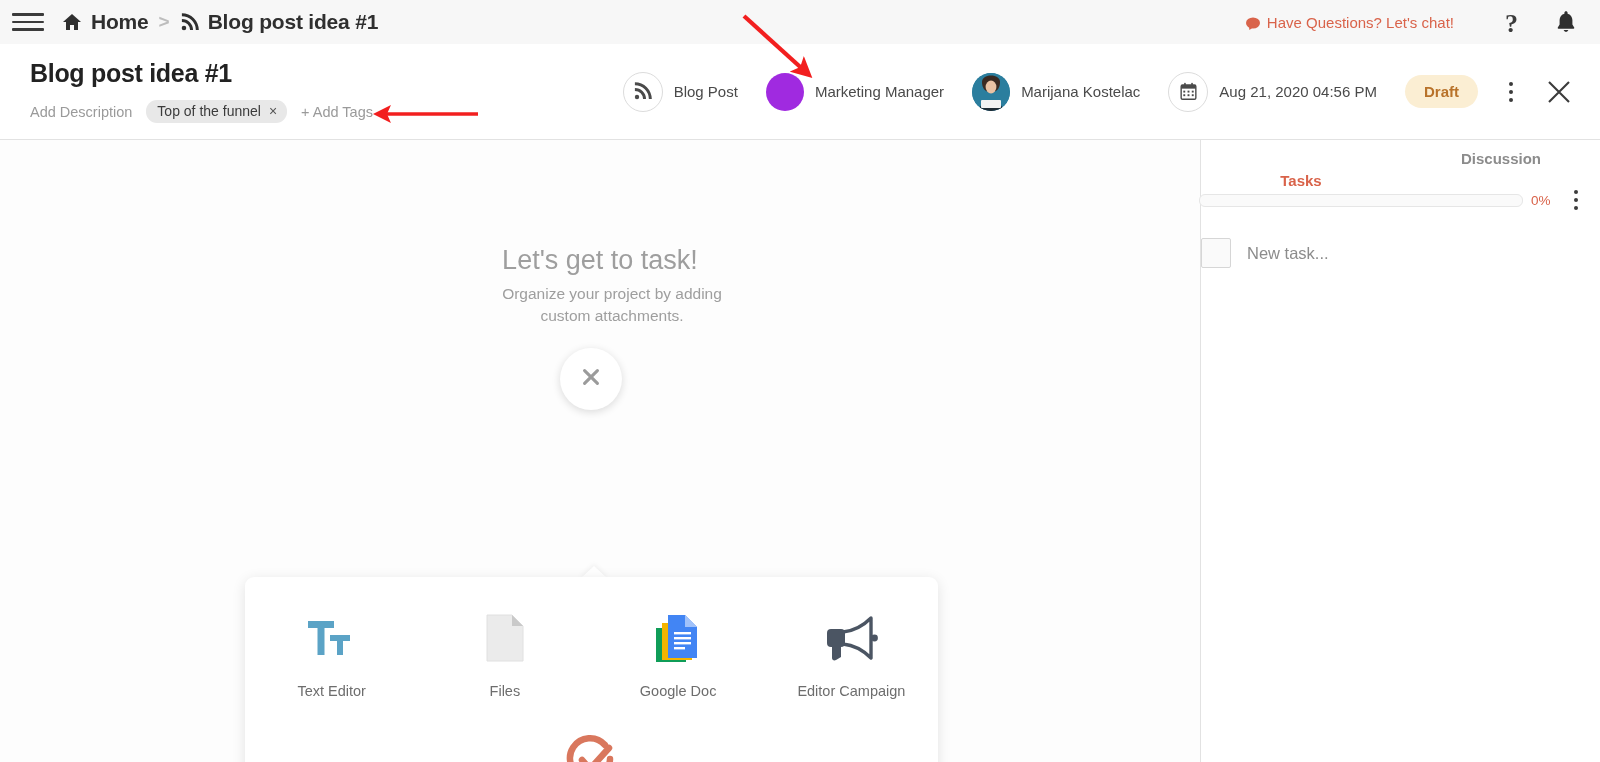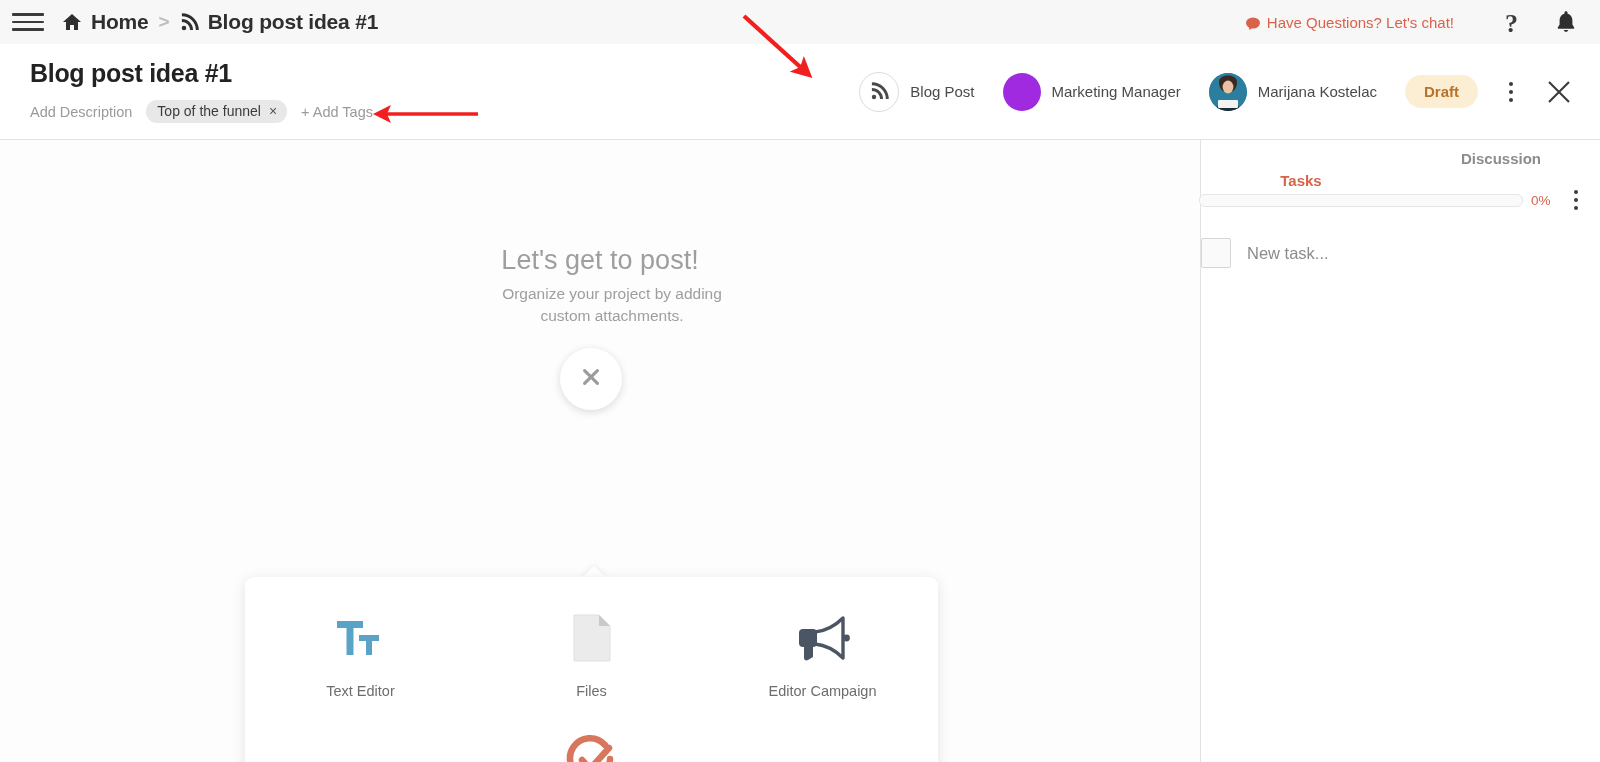--- a/index.html
+++ b/index.html
@@ -264,40 +264,59 @@
           <circle cx="19" cy="19" r="19" fill="#2b7e9e"></circle>
           <path d="M10 9c0-4 4-6.5 9-6.5S28 5 28 9c0 5-2 10-9 10s-9-5-9-10z" fill="#3a2a22"></path>
           <ellipse cx="19" cy="14" rx="5.4" ry="6.4" fill="#e9c2a4"></ellipse>
           <path d="M7 38c0-6 5.4-10 12-10s12 4 12 10z" fill="#1f2a33"></path>
           <rect x="9" y="27" width="20" height="8" rx="1" fill="#f2f2f2"></rect>
         </svg>
       </span>
       <span class="tool-label">Marijana Kostelac</span>
     </div>
 
+    <div class="tool">
+      <span class="circ">
+        <svg viewBox="0 0 22 22" width="19" height="19">
+          <rect x="2.5" y="3.5" width="17" height="16.5" rx="1.6" fill="none" stroke="#4a4a4a" stroke-width="1.6"></rect>
+          <rect x="2.5" y="3.5" width="17" height="4.2" fill="#4a4a4a"></rect>
+          <rect x="6" y="1" width="1.8" height="4" rx=".8" fill="#4a4a4a"></rect>
+          <rect x="14.2" y="1" width="1.8" height="4" rx=".8" fill="#4a4a4a"></rect>
+          <g fill="#4a4a4a">
+            <rect x="5" y="10" width="2.2" height="2.2"></rect>
+              <rect x="9.9" y="10" width="2.2" height="2.2"></rect>
+              <rect x="14.8" y="10" width="2.2" height="2.2"></rect>
+            <rect x="5" y="14.2" width="2.2" height="2.2"></rect>
+              <rect x="9.9" y="14.2" width="2.2" height="2.2"></rect>
+              <rect x="14.8" y="14.2" width="2.2" height="2.2"></rect>
+          </g>
+        </svg>
+      </span>
+      <span class="tool-label">Aug 21, 2020 04:56 PM</span>
+    </div>
 
     <div class="status-pill">Draft</div>
 
     <div class="kebab">
       <i></i>
       <i></i>
       <i></i>
     </div>
 
     <div class="closeX">
       <svg viewBox="0 0 26 26" width="26" height="26">
         <path d="M3 3 L23 23 M23 3 L3 23" stroke="#3b3b3b" stroke-width="2.1" fill="none"></path>
       </svg>
     </div>
   </div>
 </div>
 
 <div class="canvas">
 
-  <div class="empty-title">Let's get to post!</div>
+  <div class="empty-title">Let's get to task!</div>
   <div class="empty-sub">
     <div>Organize your project by adding</div>
     <div>custom attachments.</div>
   </div>
 
   <div class="fab">
     <span>
       <svg viewBox="0 0 24 24" width="22" height="22">
         <path d="M5 5 L19 19 M19 5 L5 19" stroke="#9b9b9b" stroke-width="3.4" fill="none" stroke-linecap="round"></path>
       </svg>
@@ -327,20 +346,37 @@
       <div class="attach-item">
         <span class="attach-ico">
           <svg viewBox="0 0 40 50" width="40" height="50">
             <path d="M2 2 H27 L38 13 V48 H2 Z" fill="#ebebeb" stroke="#e0e0e0" stroke-width="1"></path>
             <path d="M27 2 L38 13 H27 Z" fill="#c9c9c9"></path>
           </svg>
         </span>
         <span class="attach-name">Files</span>
       </div>
 
+      <div class="attach-item">
+        <span class="attach-ico">
+          <svg viewBox="0 0 52 52" width="52" height="52">
+            <path d="M4 16 H24 L34 26 V50 H4 Z" fill="#0f9d58"></path>
+            <path d="M10 11 H30 L40 21 V48 H10 Z" fill="#f4b400"></path>
+            <path d="M16 3 H33 L45 15 V46 H16 Z" fill="#4285f4"></path>
+            <path d="M33 3 L45 15 H33 Z" fill="#a1c2fa"></path>
+            <g fill="#ffffff">
+              <rect x="22" y="20" width="17" height="2.4"></rect>
+              <rect x="22" y="25" width="17" height="2.4"></rect>
+              <rect x="22" y="30" width="17" height="2.4"></rect>
+              <rect x="22" y="35" width="11" height="2.4"></rect>
+            </g>
+          </svg>
+        </span>
+        <span class="attach-name">Google Doc</span>
+      </div>
 
       <div class="attach-item">
         <span class="attach-ico">
           <svg viewBox="0 0 60 48" width="60" height="48">
             <path d="M50 4 C42 12 32 17 22 18 L22 30 C32 31 42 36 50 44 Z" fill="none" stroke="#4b5563" stroke-width="3.4" stroke-linejoin="round"></path>
             <rect x="6" y="15" width="18" height="18" rx="4" fill="#4b5563"></rect>
             <path d="M11 33 L11 44 C11 46 13 47 15 46 L20 43 L20 33 Z" fill="#4b5563"></path>
             <circle cx="53.5" cy="24" r="3.4" fill="#4b5563"></circle>
           </svg>
         </span>

